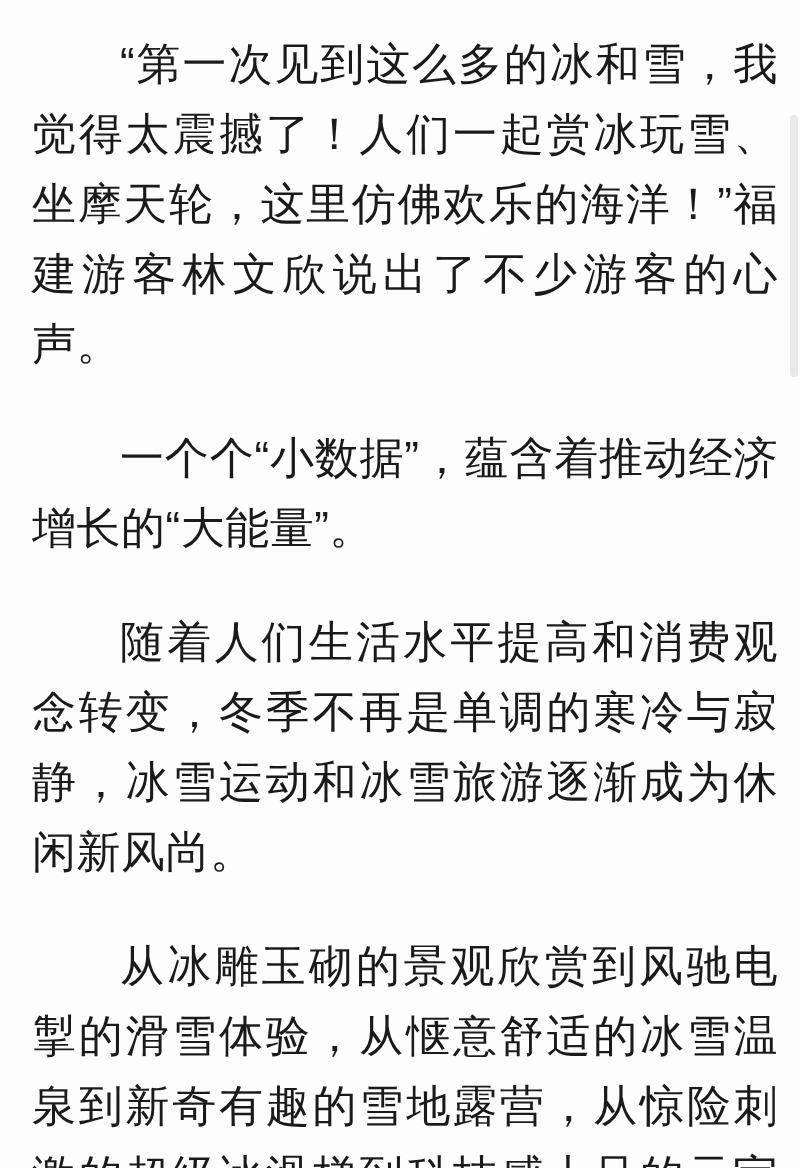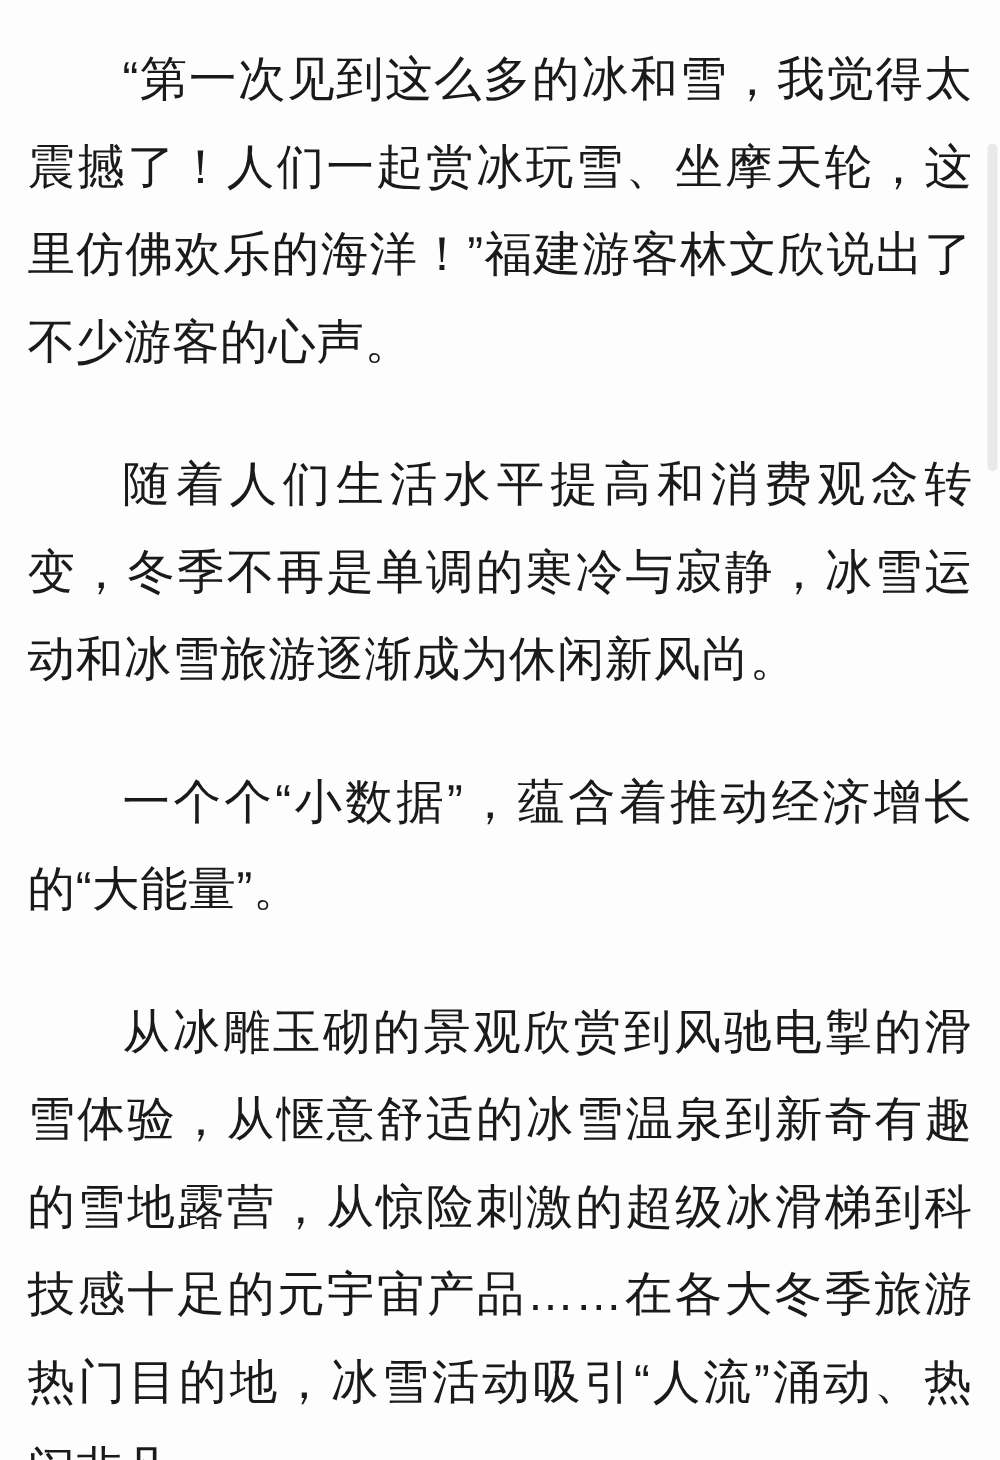--- a/index.html
+++ b/index.html
@@ -22,26 +22,26 @@
   .content {
     position: absolute;
     top: 0;
     left: 22px;
     width: 756px;
     padding-top: 29px;
     color: #1a1a1a;
   }
 
   .content p {
-    font-size: 38px;
+    font-size: 44px;
     line-height: 70px;
     letter-spacing: 0.5px;
     text-indent: 2em;
     text-align: justify;
-    margin: 0 0 44px 0;
+    margin: 0 0 44px 10px;
     word-break: break-all;
     overflow-wrap: break-word;
   }
 
   .content p:last-child {
     margin-bottom: 0;
   }
 
   .scrollbar-thumb {
     position: absolute;
@@ -54,22 +54,22 @@
   }
 </style>
 </head>
 <body>
 
 <div class="page">
 
   <div class="content">
     <p>“第一次见到这么多的冰和雪，我觉得太震撼了！人们一起赏冰玩雪、坐摩天轮，这里仿佛欢乐的海洋！”福建游客林文欣说出了不少游客的心声。</p>
 
+    <p>一个个“小数据”，蕴含着推动经济增长的“大能量”。</p>
+
     <p>随着人们生活水平提高和消费观念转变，冬季不再是单调的寒冷与寂静，冰雪运动和冰雪旅游逐渐成为休闲新风尚。</p>
-
-    <p>一个个“小数据”，蕴含着推动经济增长的“大能量”。</p>
 
     <p>从冰雕玉砌的景观欣赏到风驰电掣的滑雪体验，从惬意舒适的冰雪温泉到新奇有趣的雪地露营，从惊险刺激的超级冰滑梯到科技感十足的元宇宙产品……在各大冬季旅游热门目的地，冰雪活动吸引“人流”涌动、热闹非凡。</p>
   </div>
 
   <div class="scrollbar-thumb"></div>
 
 </div>
 
 </body></html>

